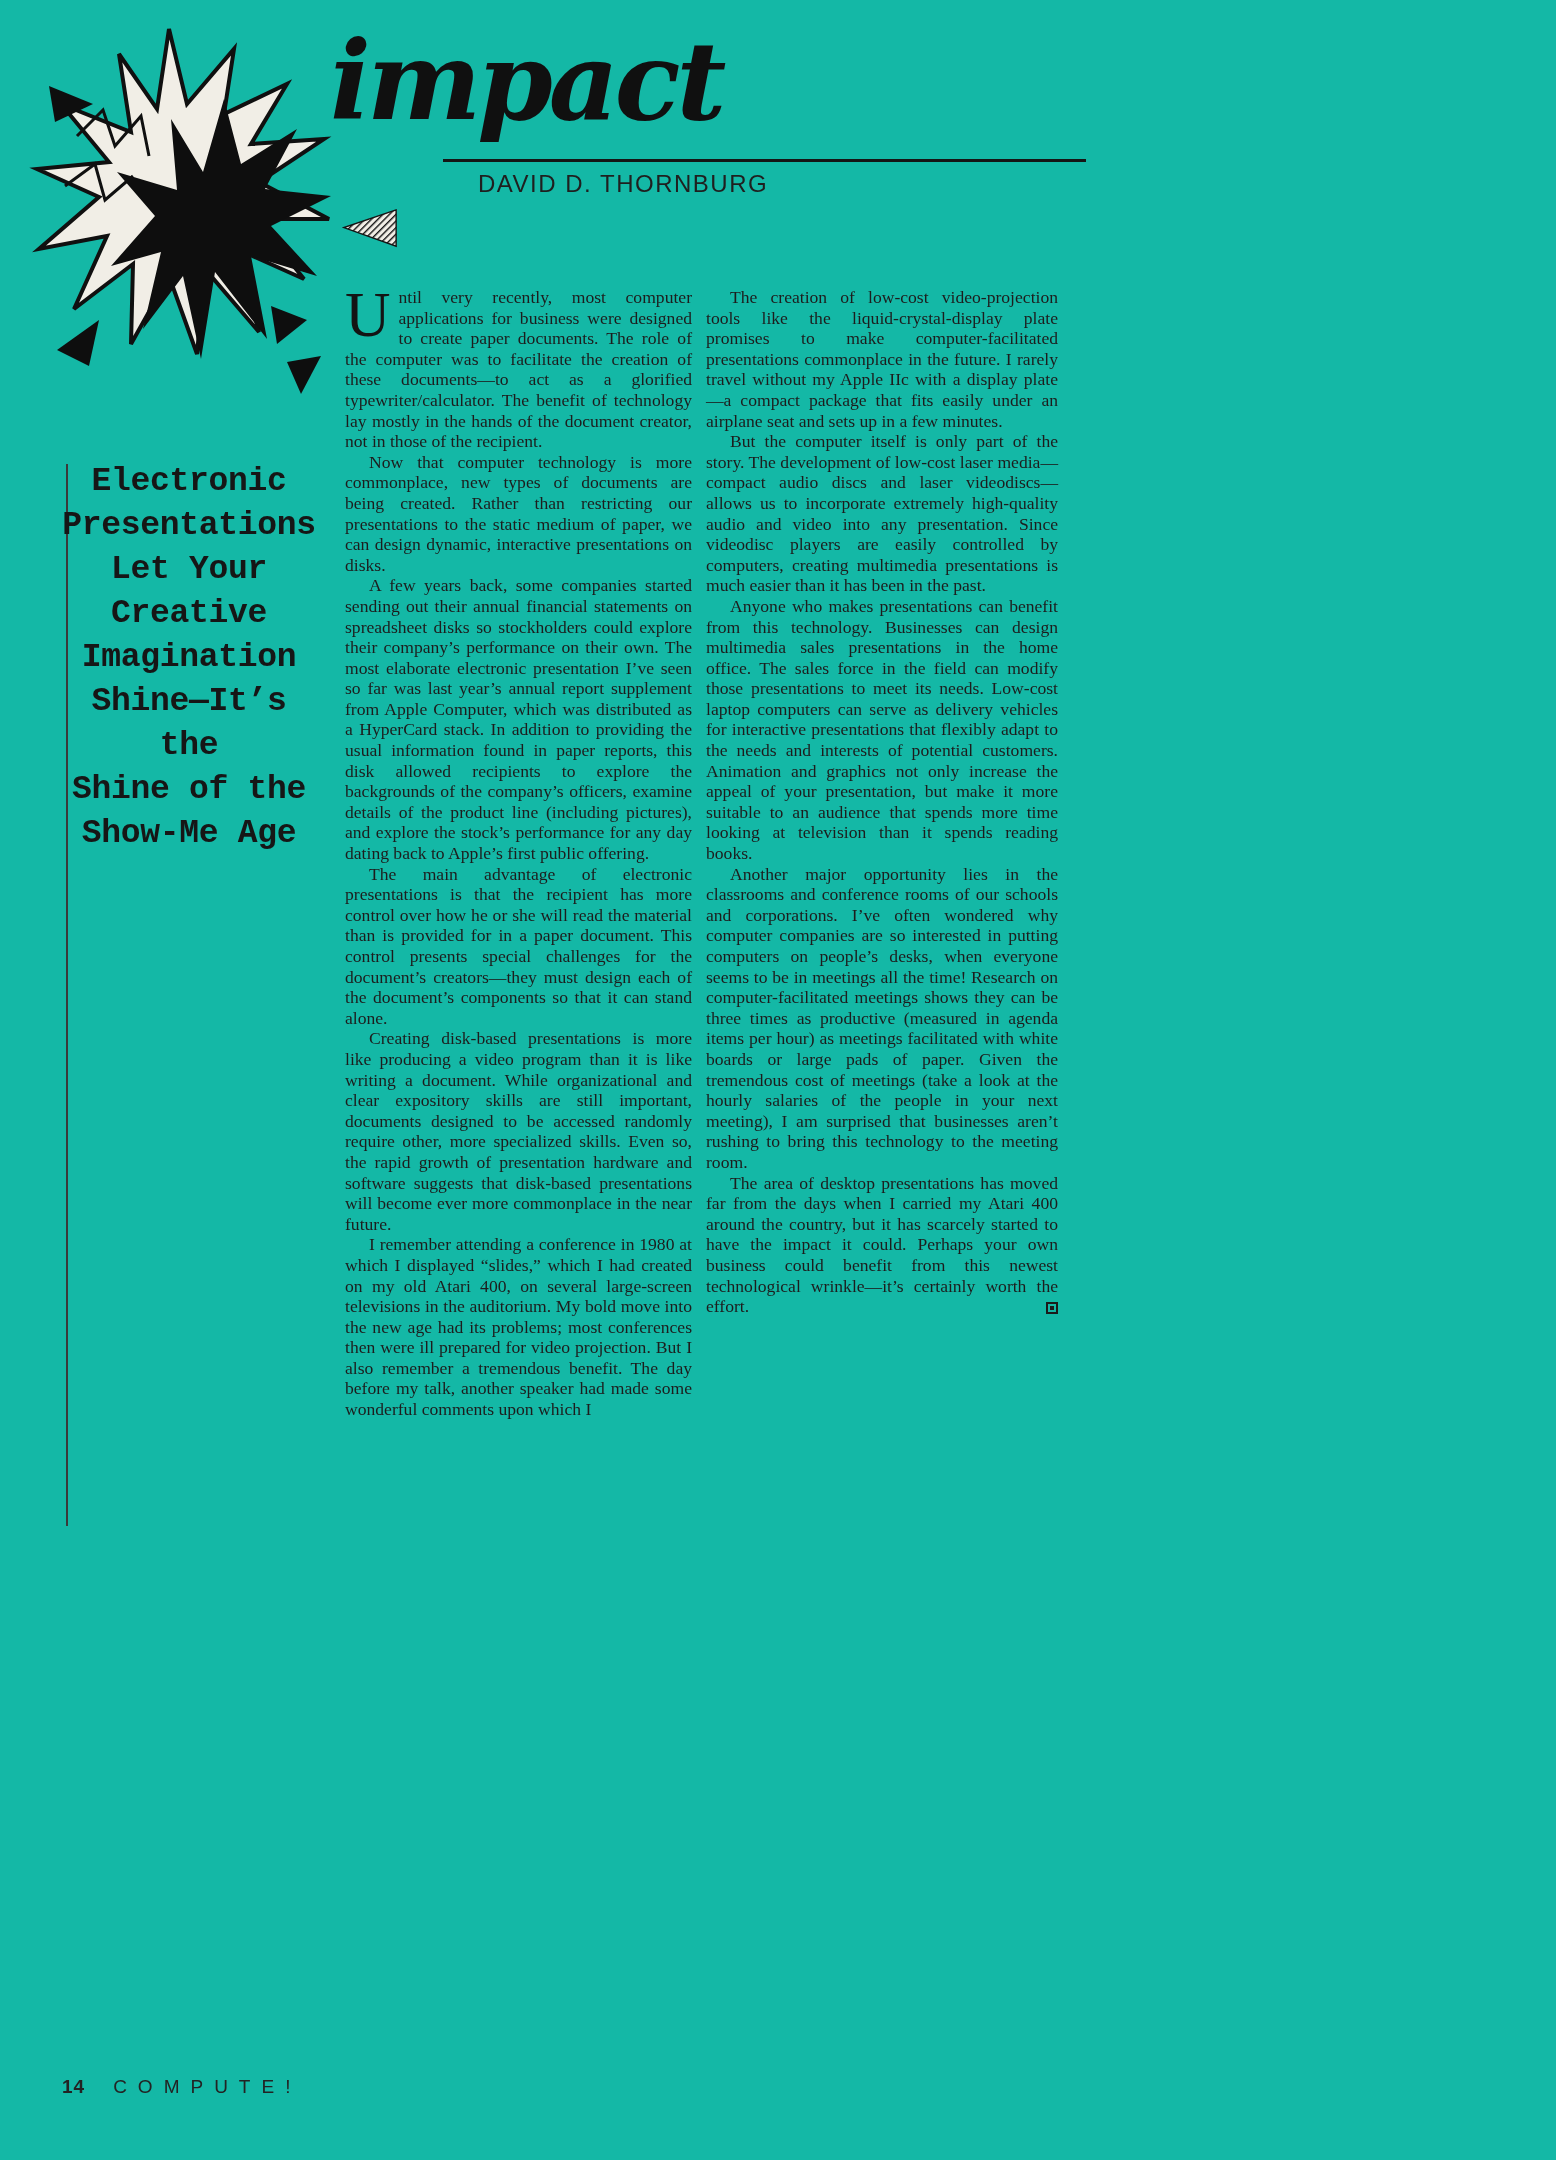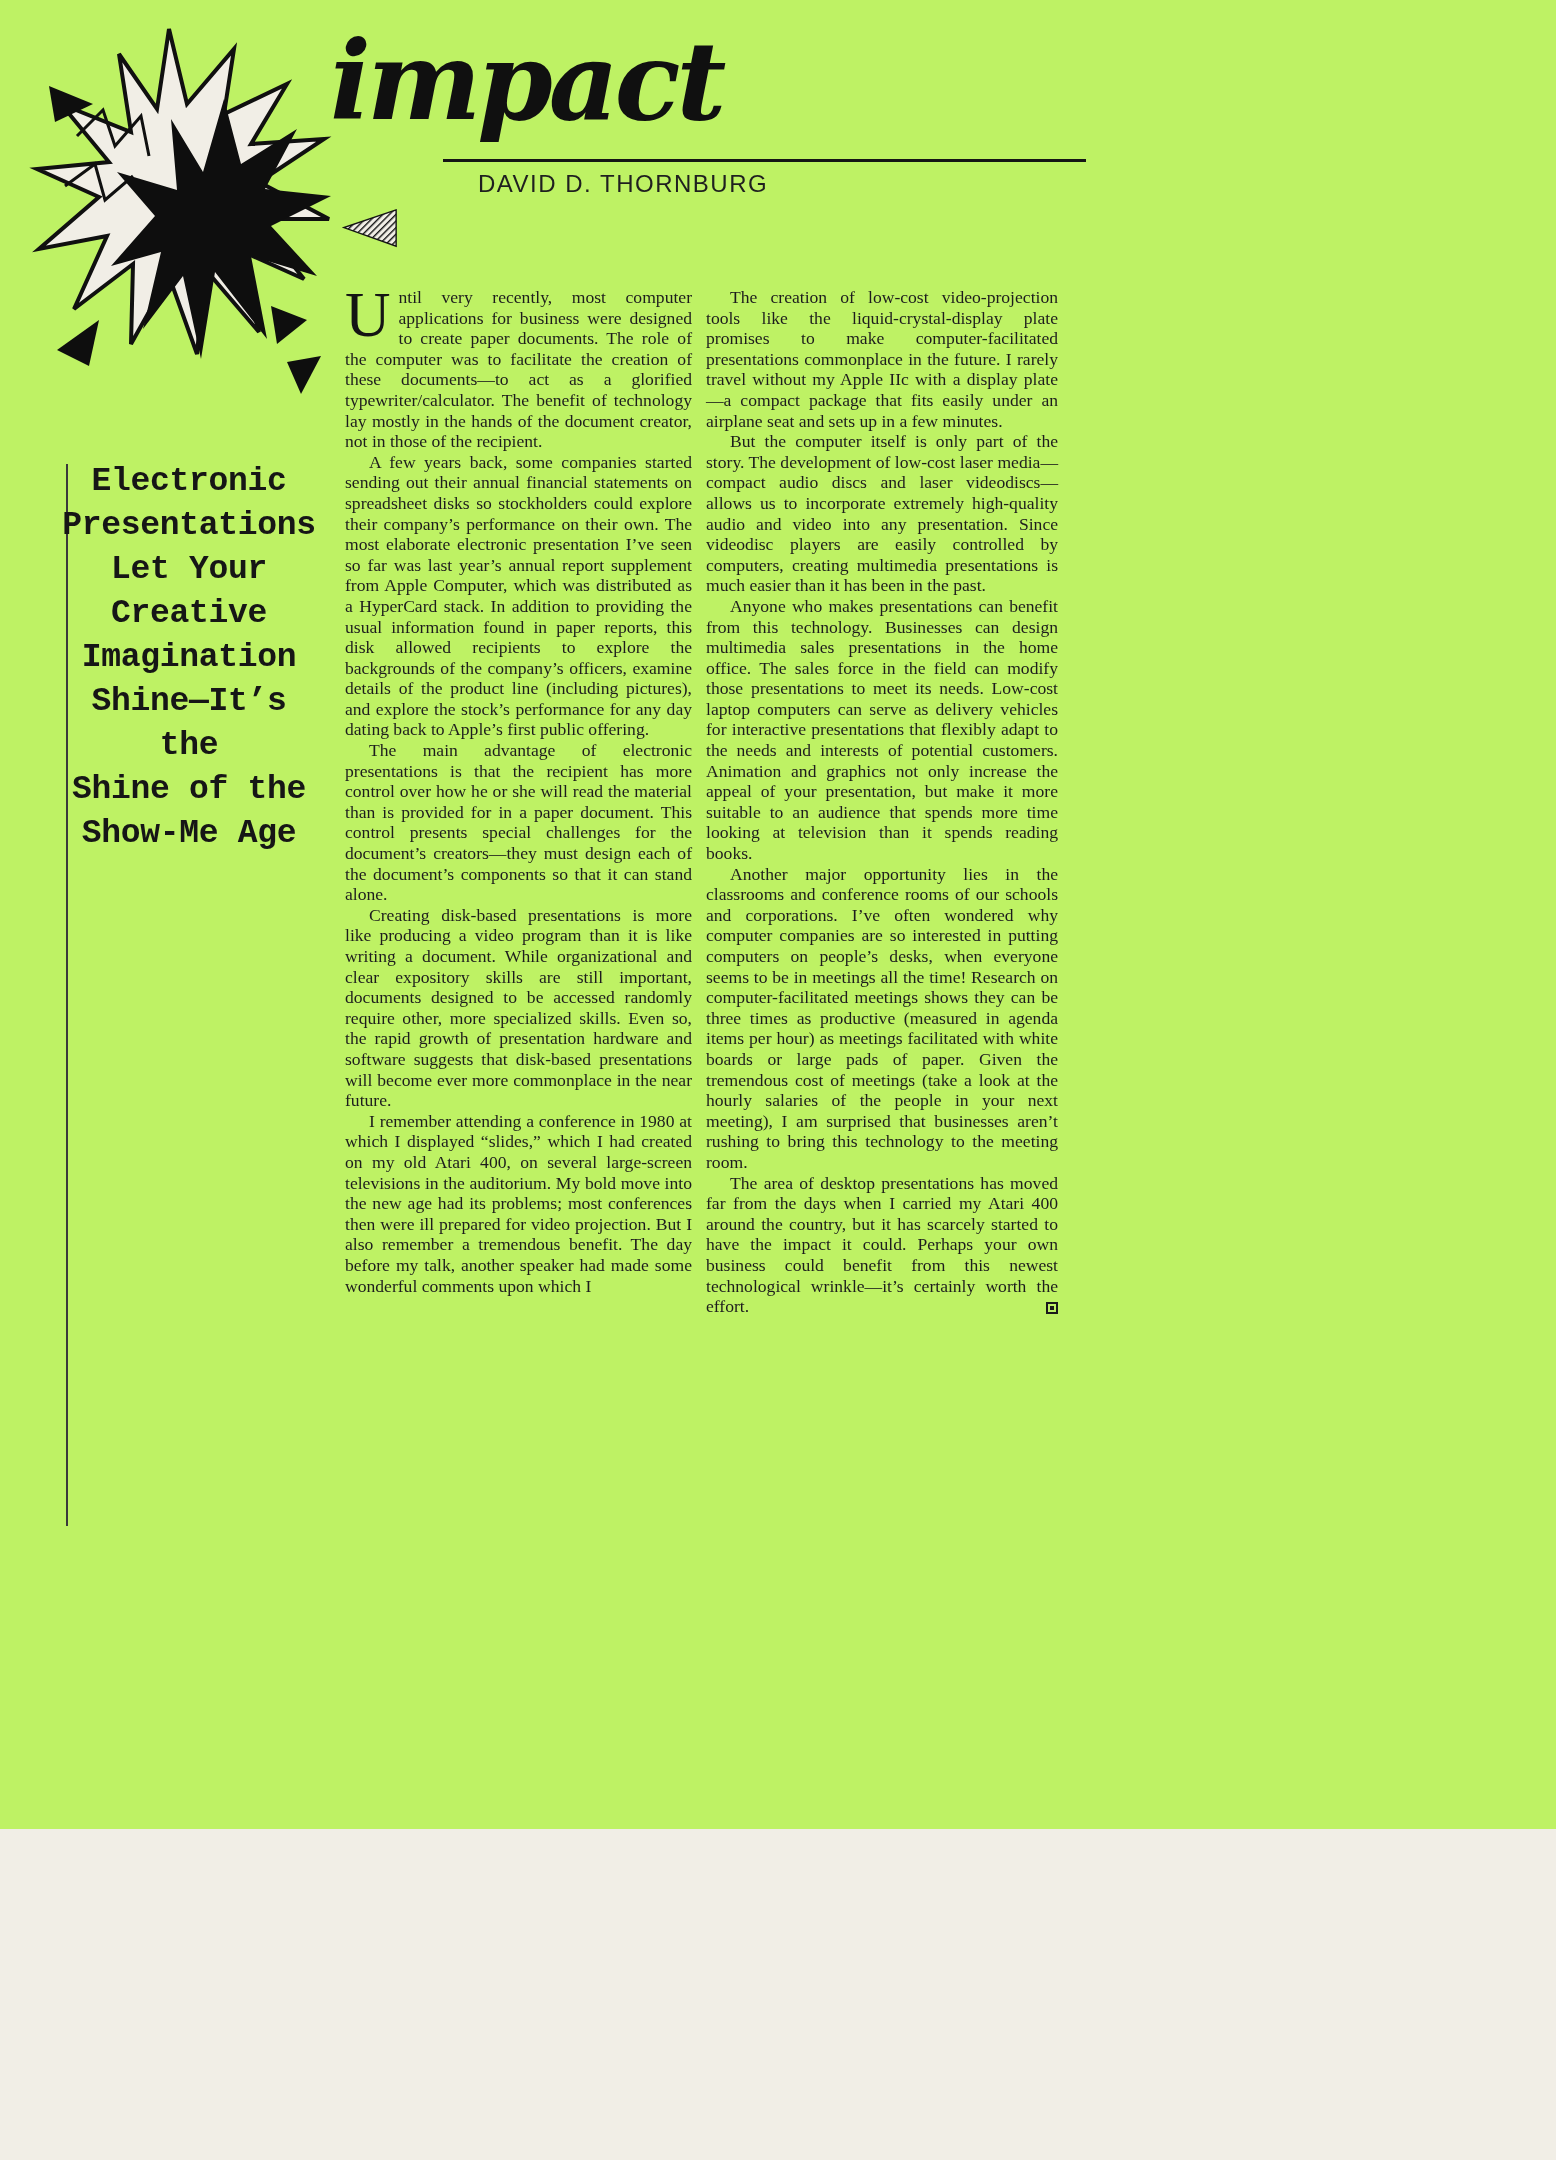--- a/index.html
+++ b/index.html
@@ -1,21 +1,21 @@
 <!DOCTYPE html>
 <html lang="en"><head>
 <meta charset="utf-8">
 <style>
   * { margin: 0; padding: 0; box-sizing: border-box; }
   html, body { background: #f1eee6; }
   .page {
     position: relative;
     width: 1556px;
-    height: 1829px;
-    background: #bef264;
+    height: 2160px;
+    background: #14b8a6;
     font-family: "Liberation Serif", serif;
     color: #1b1b1b;
     overflow: hidden;
   }
   .starburst {
     position: absolute;
     left: 18px;
     top: 14px;
     width: 322px;
     height: 400px;
@@ -161,20 +161,21 @@
     <div>Let Your</div>
     <div>Creative</div>
     <div>Imagination</div>
     <div>Shine—It’s the</div>
     <div>Shine of the</div>
     <div>Show-Me Age</div>
   </div>
 
   <div class="col col1">
     <p class="noindent"><span class="dropcap">U</span><span>ntil very recently, most computer applications for business were designed to create paper documents. The role of the computer was to facilitate the creation of these documents—to act as a glorified typewriter/calculator. The benefit of technology lay mostly in the hands of the document creator, not in those of the recipient.</span></p>
+    <p><span>Now that computer technology is more commonplace, new types of documents are being created. Rather than restricting our presentations to the static medium of paper, we can design dynamic, interactive presentations on disks.</span></p>
     <p><span>A few years back, some companies started sending out their annual financial statements on spreadsheet disks so stockholders could explore their company’s performance on their own. The most elaborate electronic presentation I’ve seen so far was last year’s annual report supplement from Apple Computer, which was distributed as a </span><span class="ital">HyperCard</span><span> stack. In addition to providing the usual information found in paper reports, this disk allowed recipients to explore the backgrounds of the company’s officers, examine details of the product line (including pictures), and explore the stock’s performance for any day dating back to Apple’s first public offering.</span></p>
     <p><span>The main advantage of electronic presentations is that the recipient has more control over how he or she will read the material than is provided for in a paper document. This control presents special challenges for the document’s creators—they must design each of the document’s components so that it can stand alone.</span></p>
     <p><span>Creating disk-based presentations is more like producing a video program than it is like writing a document. While organizational and clear expository skills are still important, documents designed to be accessed randomly require other, more specialized skills. Even so, the rapid growth of presentation hardware and software suggests that disk-based presentations will become ever more commonplace in the near future.</span></p>
     <p><span>I remember attending a conference in 1980 at which I displayed “slides,” which I had created on my old Atari 400, on several large-screen televisions in the auditorium. My bold move into the new age had its problems; most conferences then were ill prepared for video projection. But I also remember a tremendous benefit. The day before my talk, another speaker had made some wonderful comments upon which I</span></p>
   </div>
 
   <div class="col col2">
     <p><span>The creation of low-cost video-projection tools like the liquid-crystal-display plate promises to make computer-facilitated presentations commonplace in the future. I rarely travel without my Apple IIc with a display plate—a compact package that fits easily under an airplane seat and sets up in a few minutes.</span></p>
     <p><span>But the computer itself is only part of the story. The development of low-cost laser media—compact audio discs and laser videodiscs—allows us to incorporate extremely high-quality audio and video into any presentation. Since videodisc players are easily controlled by computers, creating multimedia presentations is much easier than it has been in the past.</span></p>
     <p><span>Anyone who makes presentations can benefit from this technology. Businesses can design multimedia sales presentations in the home office. The sales force in the field can modify those presentations to meet its needs. Low-cost laptop computers can serve as delivery vehicles for interactive presentations that flexibly adapt to the needs and interests of potential customers. Animation and graphics not only increase the appeal of your presentation, but make it more suitable to an audience that spends more time looking at television than it spends reading books.</span></p>

